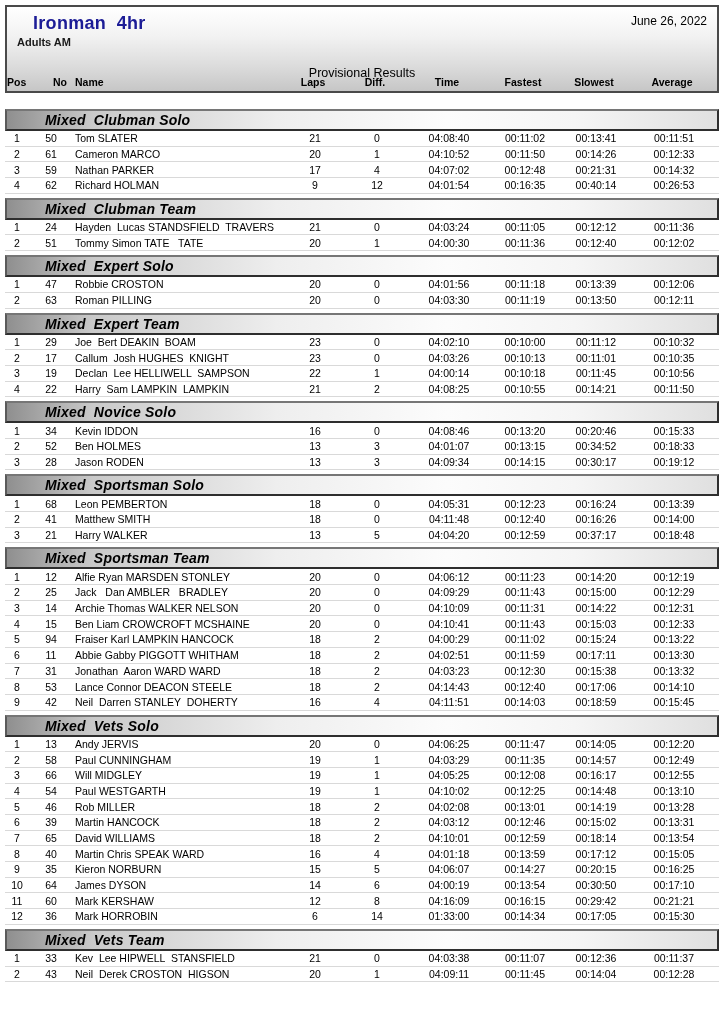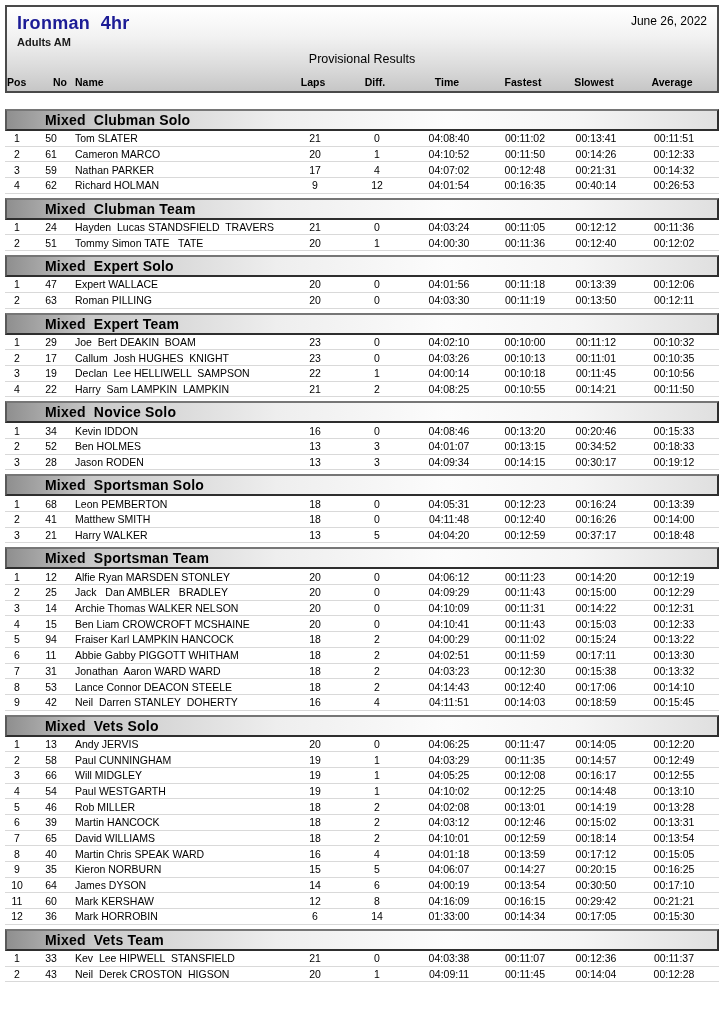--- a/index.html
+++ b/index.html
@@ -11,24 +11,24 @@
   .page { padding:5px 5px 0 5px; box-sizing:border-box; }
 
   
   .header-box {
     position:relative; box-sizing:border-box;
     height:88px; border:2px solid #4a4a4a;
     background:linear-gradient(180deg,#ffffff 0%,#f2f2f2 35%,#dcdcdc 70%,#c6c6c6 100%);
     padding:6px 10px 0 10px;
   }
   .header-top { display:flex; justify-content:space-between; align-items:flex-start; }
-  .title { font-size:18px; font-weight:bold; white-space:pre; letter-spacing:.3px; }
+  .title { font-size:18px; font-weight:bold; white-space:pre; letter-spacing:.3px;margin-left:16px; }
   .date  { font-size:12px; color:#000; margin-top:1px; }
   .subtitle { font-size:11px; font-weight:bold; color:#1a1a1a; margin-top:2px; }
-  .center-title { text-align:center; font-size:12.5px; color:#000; margin-top:4px; }
+  .center-title { text-align:center; font-size:12.5px; color:#000; margin-top:18px; }
 
   
   .grid {
     display:grid;
     grid-template-columns:24px 44px 1fr 56px 68px 76px 76px 66px 90px;
     align-items:center;
   }
   .col-headers {
     position:absolute; left:0; right:0; bottom:3px;
     font-weight:bold; font-size:10.5px; color:#000;
@@ -41,21 +41,21 @@
 
   
   #sections { margin-top:16px; }
   .section-bar {
     box-sizing:border-box; height:22px; margin-top:4px;
     border:2px solid; border-color:#767676 #2e2e2e #2e2e2e #5a5a5a;
     background:linear-gradient(90deg,#8f8f8f 0%,#c9c9c9 12%,#eeeeee 38%,#fcfcfc 62%,#f5f5f5 80%,#e0e0e0 100%);
     display:flex; align-items:center;
   }
   .section-title {
-    font-weight:bold; font-size:14px; color:#000;
+    font-style:italic; font-weight:bold; font-size:14px; color:#000;
     padding-left:38px; white-space:pre; letter-spacing:.2px;
   }
   .row {
     box-sizing:border-box; height:15.7px;
     border-bottom:1px solid #d9d9d9;
     font-size:10.5px; color:#000;
   }
 
   
   .footer { display:flex; justify-content:space-between; align-items:flex-end; margin-top:12px; padding:0 4px 0 12px; }
@@ -179,21 +179,21 @@
   </section>
 
   <section>
     <div class="section-bar">
       <span class="section-title">Mixed  Expert Solo</span>
     </div>
     <div class="rows">
   <div class="row grid">
     <span class="c pos">1</span>
     <span class="c no">47</span>
-    <span class="c name">Expert WALLACE</span>
+    <span class="c name">Robbie CROSTON</span>
     <span class="c laps">20</span>
     <span class="c diff">0</span>
     <span class="c time">04:01:56</span>
     <span class="c fastest">00:11:18</span>
     <span class="c slowest">00:13:39</span>
     <span class="c average">00:12:06</span>
   </div>
 
   <div class="row grid">
     <span class="c pos">2</span>

